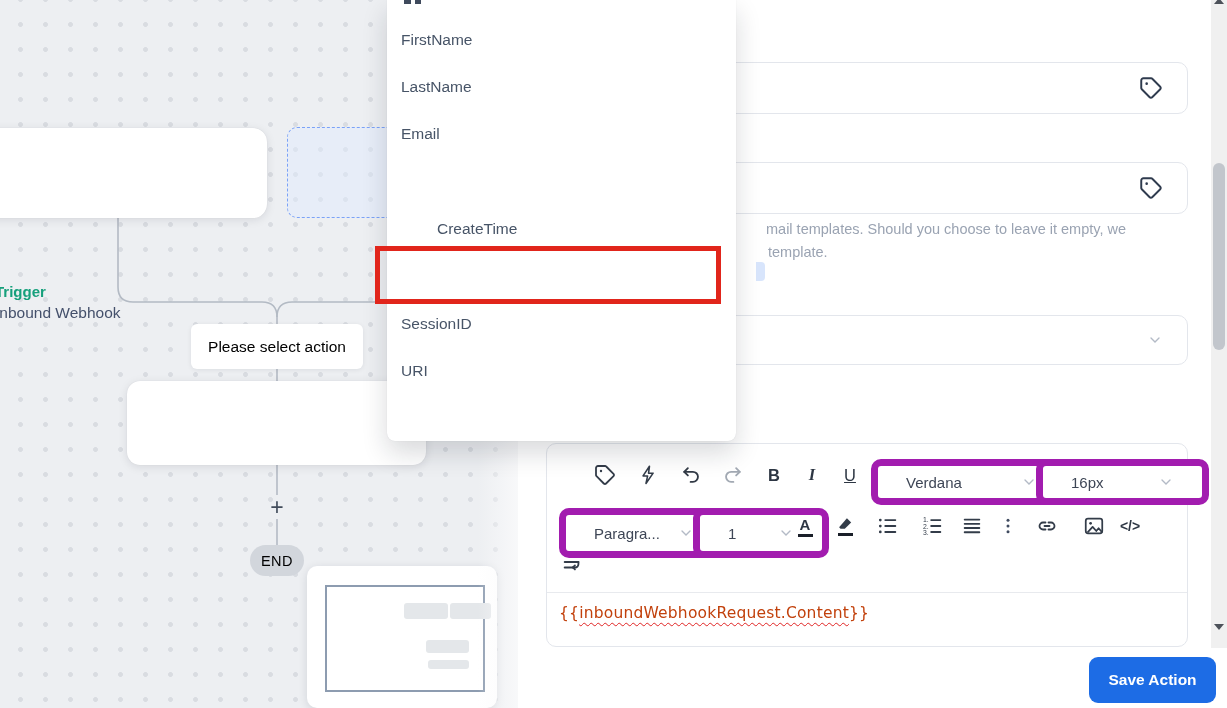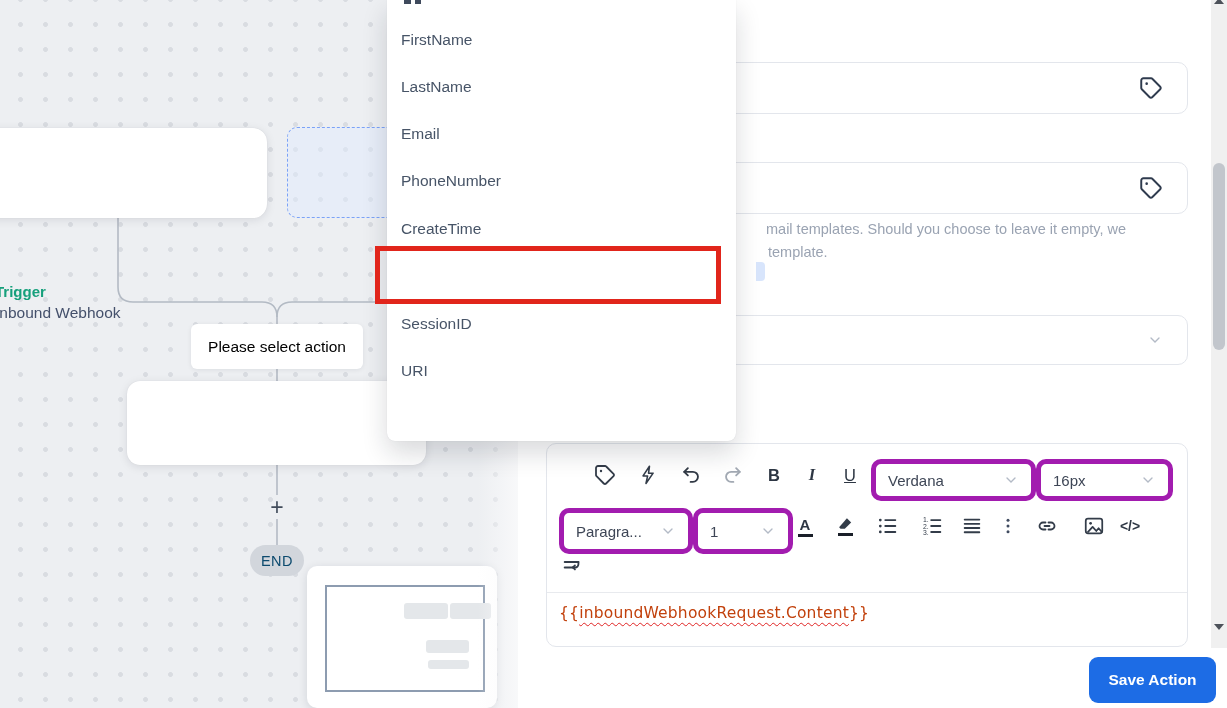--- a/index.html
+++ b/index.html
@@ -30,43 +30,43 @@
 
   #select-action{position:absolute;left:191px;top:324px;width:172px;height:45px;background:#fff;
     border-radius:6px;box-shadow:0 1px 5px rgba(16,24,40,.08);display:flex;align-items:center;
     justify-content:center;font-size:15.5px;color:#000000;}
   #contact-card{left:127px;top:381px;width:299px;height:84px;border-radius:13px;}
 
   #plus-node{position:absolute;left:263px;top:493px;width:28px;height:28px;display:flex;
     align-items:center;justify-content:center;font-size:23px;color:#414b5a;}
   #end-badge{position:absolute;left:250px;top:545px;width:54px;height:31px;background:#d2d6dc;
     border-radius:16px;display:flex;align-items:center;justify-content:center;
-    font-size:14.5px;color:#0c4a6e;letter-spacing:.5px;}
+    font-size:14.5px;color:#000000;letter-spacing:.5px;}
 
   #minimap{position:absolute;left:307px;top:566px;width:190px;height:142px;background:#fff;
     border-radius:10px;box-shadow:0 2px 10px rgba(16,24,40,.12);}
   #minimap-view{position:absolute;left:18px;top:19px;width:156px;height:103px;border:2px solid #8d9cb0;}
   .mm-block{position:absolute;background:#e4e7ea;border-radius:3px;}
 
   
   #panel{position:absolute;left:518px;top:0;width:709px;height:708px;background:#fff;}
   .field{position:absolute;background:#fff;border:1px solid #e3e6ec;border-radius:10px;}
   .tagbtn{position:absolute;width:28px;height:28px;color:#2f3b4e;display:flex;align-items:center;justify-content:center;}
   #helper1{position:absolute;left:248px;top:221px;font-size:14.5px;color:#9aa3b2;}
   #helper2{position:absolute;left:250px;top:244px;font-size:14.5px;color:#9aa3b2;}
   #hidden-sliver{position:absolute;left:238px;top:262px;width:9px;height:19px;background:#d8e5fc;border-radius:0 4px 4px 0;}
   .chev{width:16px;height:16px;color:#b3bac6;}
 
   #editor{position:absolute;left:28px;top:443px;width:640px;height:202px;border:1px solid #e3e6ec;border-radius:10px;background:#fff;}
   .ib{position:absolute;width:30px;height:30px;display:flex;flex-direction:column;align-items:center;
       justify-content:center;color:#333c49;}
   .ib svg{display:block;}
   .tb-letter{font-size:16.5px;font-weight:bold;color:#2d3643;}
-  .mini-select{position:absolute;border:5px solid #a21caf;border-radius:10px;display:flex;align-items:center;
-      justify-content:space-between;padding:0 12px;font-size:15px;color:#3e4656;background:#fff;}
+  .mini-select{position:absolute;border:7px solid #a21caf;border-radius:10px;display:flex;align-items:center;
+      justify-content:space-between;padding:0 28px;font-size:15px;color:#3e4656;background:#fff;}
   .bar{width:15px;height:2.5px;background:#1a1f29;margin-top:1.5px;}
   #ed-divider{position:absolute;left:0;top:148px;width:100%;height:1px;background:#e8eaee;}
   #ed-content{position:absolute;left:12px;top:160px;width:610px;font-size:15.5px;color:#c2410c;
       font-family:"DejaVu Sans",sans-serif;letter-spacing:.2px;}
   .squiggle{text-decoration:underline;text-decoration-style:wavy;text-decoration-color:#e02424;
       text-decoration-thickness:1px;text-underline-offset:4px;}
 
   #footer-cancel{position:absolute;left:469px;top:657px;width:86px;height:46px;background:#fff;
       border:1px solid #d7dbe2;border-radius:9px;font-size:15.5px;color:#2c3646;
       display:flex;align-items:center;justify-content:center;}
@@ -319,21 +319,20 @@
     <div class="tri-down" style="position:absolute;left:3px;top:624px;"></div>
   </div>
 
   <div id="dropdown">
     <div class="remnant" style="left:17px;"></div>
     <div class="remnant" style="left:28px;width:6px;"></div>
 
     <div class="dd-item" style="top:16px;"><span>FirstName</span></div>
     <div class="dd-item" style="top:63px;"><span>LastName</span></div>
     <div class="dd-item" style="top:110px;"><span>Email</span></div>
-    <div class="dd-item" style="top:157px;"><span>PhoneNumber</span></div>
-    <div class="dd-item" style="top:205px;"><span>CreateTime</span></div>
+    <div class="dd-item" style="top:205px;margin-left:36px;"><span>CreateTime</span></div>
     <div class="dd-item" style="top:300px;"><span>SessionID</span></div>
     <div class="dd-item" style="top:347px;"><span>URI</span></div>
   </div>
 
   <div id="red-box"></div>
 
 </div>
 
 </body></html>

